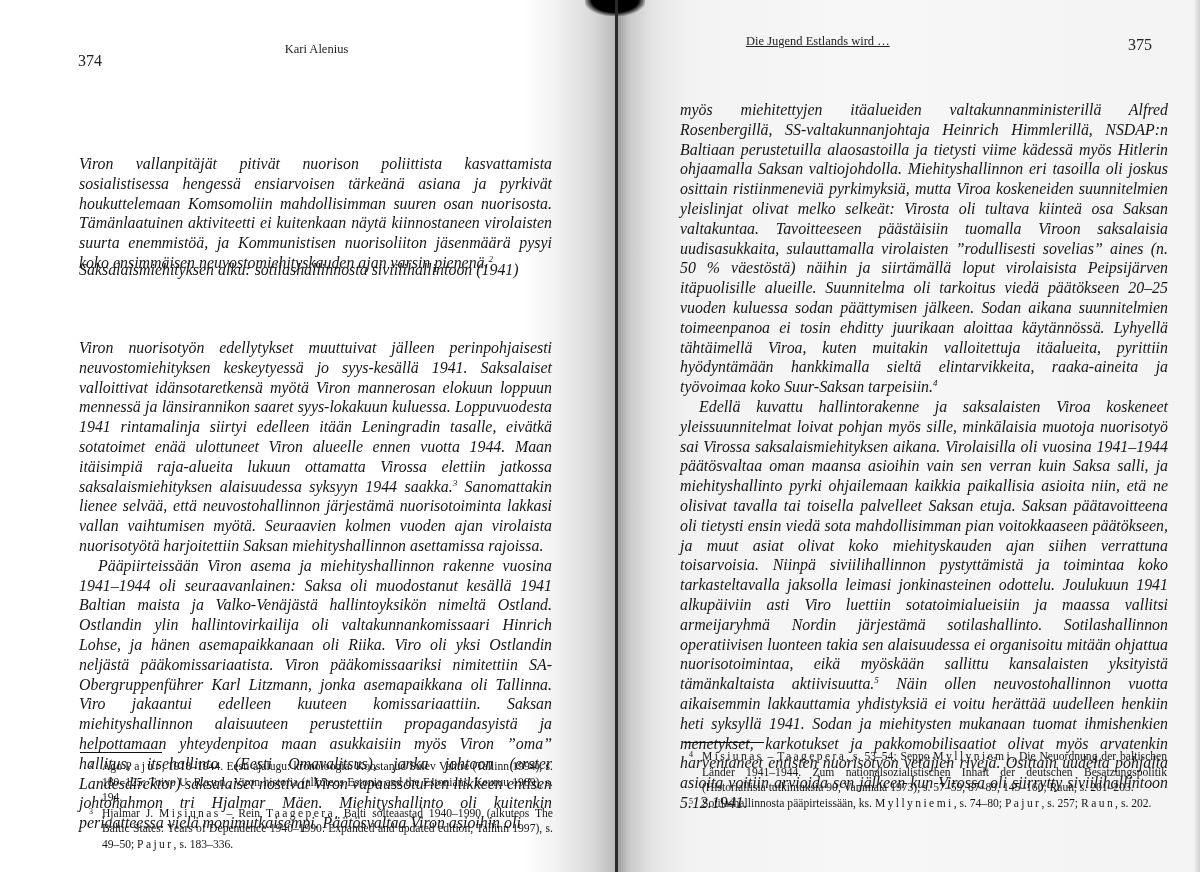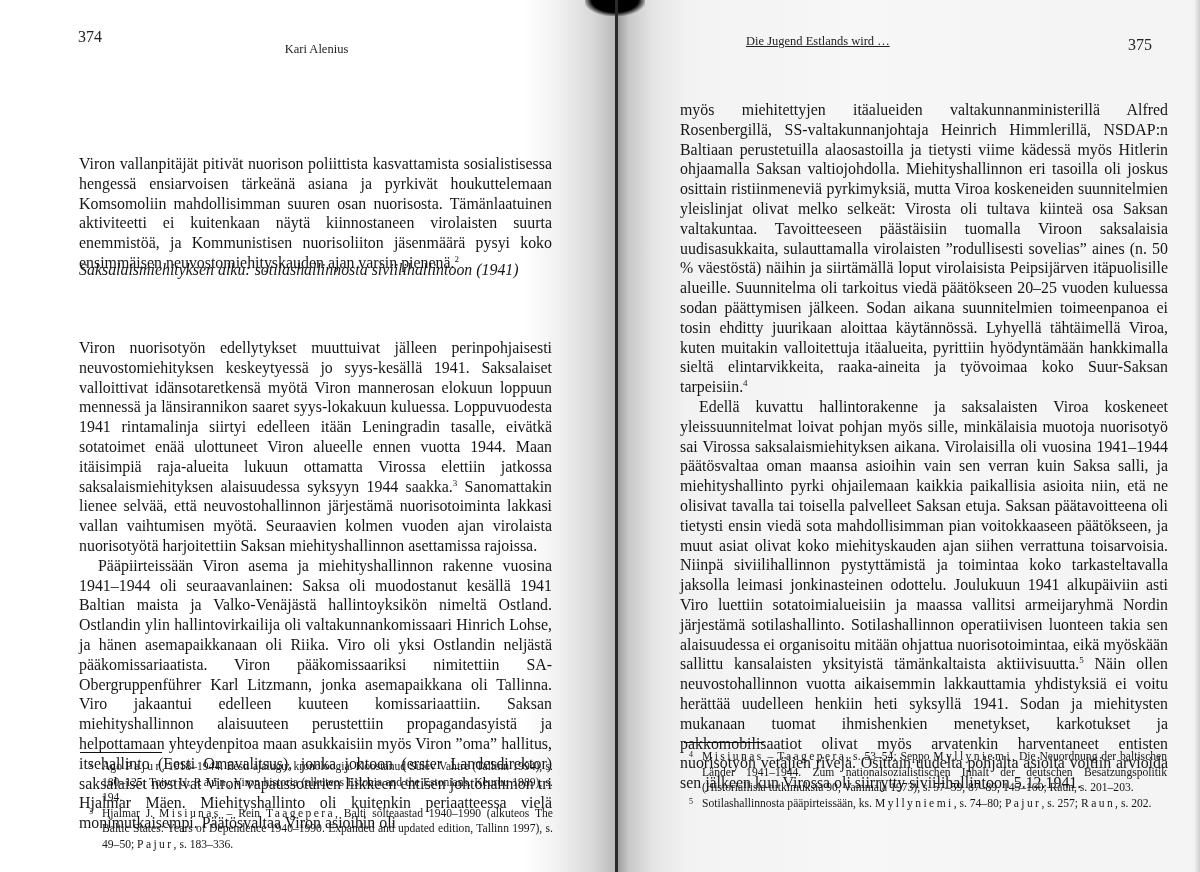--- a/index.html
+++ b/index.html
@@ -28,29 +28,29 @@
     background: radial-gradient(ellipse at 50% 0%, #000 0%, #000 55%, rgba(0,0,0,0) 75%);
   }
   .page-right::after {
     content: ""; position: absolute; right: 0; top: 0; width: 6px; height: 872px;
     background: linear-gradient(to right, rgba(0,0,0,0), rgba(0,0,0,0.15));
   }
 
   .running-head { position: absolute; font-size: 12.5px; color: #222; }
   .page-number { position: absolute; font-size: 16px; color: #222; }
 
-  .left-num { left: 78px; top: 28px; }
+  .left-num { left: 78px; top: 52px; }
   .left-head { left: 0; width: 617px; text-align: center; top: 42px; padding-left: 0; }
   .left-head span { position: relative; left: 8px; }
   .right-head { left: 746px; top: 34px; text-decoration: underline; }
   .right-num { left: 1128px; top: 36px; }
 
   .text-block {
     position: absolute; font-size: 15.9px; line-height: 19.8px;
-    text-align: justify; hyphens: manual;
+    text-align: justify; hyphens: manual; font-style: italic;
   }
   .text-block p { margin: 0; }
   .left-col { left: 79px; width: 473px; margin-top: 37px; }
   .right-col { left: 680px; width: 488px; }
 
   .para-indent { text-indent: 19px; }
   .heading-italic {
     position: absolute; left: 79px; top: 261px; width: 473px;
     font-style: italic; font-size: 15.9px;
   }

